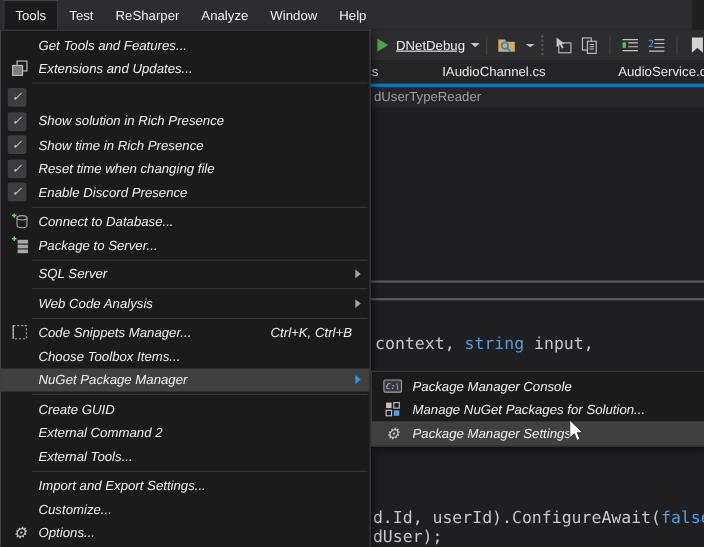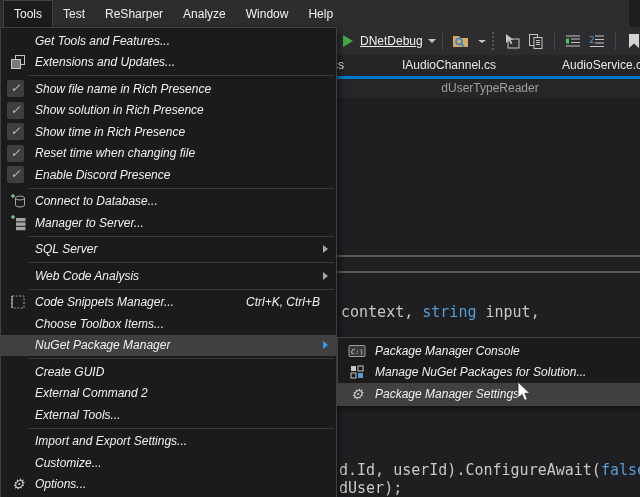--- a/index.html
+++ b/index.html
@@ -30,21 +30,21 @@
            border-top:4px solid #c5c5c5; margin-left:5px; flex:none; }
   .tb-icon { flex:none; display:inline-flex; align-items:center; justify-content:center; width:20px; height:20px; margin:0 2px; }
   .tabstrip {
     position:absolute; left:0; top:28px; width:310px; height:21px;
     background:#252528; color:#e8e8e8; font-size:12px;
   }
   .tab-label { position:absolute; top:3px; }
   .accent-line { position:absolute; left:0; top:49px; width:310px; height:3px; }
   .breadcrumb-bar {
     position:absolute; left:0; top:52px; width:310px; height:19px;
-    background:#262629; color:#9f9f9f; font-size:12px; line-height:19px; padding-left:10px;text-align:center;
+    background:#262629; color:#9f9f9f; font-size:12px; line-height:19px; padding-left:10px;
   }
   .editor {
     position:absolute; left:0; top:71px; width:310px; height:399px;
     background:#1f1f22; font-family:"DejaVu Sans Mono", monospace; font-size:15px; color:#c8c8c8;
   }
   .code-line { position:absolute; white-space:pre; }
   .kw { color:#569cd6; }
   .hline { position:absolute; height:2px; background:#5a5a5a; left:3px; right:0; }
   
   .dropdown {
@@ -184,21 +184,20 @@
           <rect x="1.5" y="5.5" width="9" height="9" fill="#7a7a7e" stroke="#c5c5c5"></rect>
         </svg>
       </span>
       <span class="label">Extensions and Updates...</span>
     </div>
 
     <div class="menu-sep"></div>
 
     <div class="menu-item">
       <span class="check-box">✓</span>
-      <span class="label">Show file name in Rich Presence</span>
     </div>
     <div class="menu-item">
       <span class="check-box">✓</span>
       <span class="label">Show solution in Rich Presence</span>
     </div>
     <div class="menu-item">
       <span class="check-box">✓</span>
       <span class="label">Show time in Rich Presence</span>
     </div>
     <div class="menu-item">
@@ -224,21 +223,21 @@
     </div>
     <div class="menu-item">
       <span class="icon-col">
         <svg width="17" height="17" viewBox="0 0 17 17">
           <path d="M1 3 h4 M3 1 v4" stroke="#73c991" stroke-width="1.4"></path>
           <rect x="6" y="4" width="9.5" height="3.4" fill="#a6a6a6"></rect>
           <rect x="6" y="8.4" width="9.5" height="3.4" fill="#a6a6a6"></rect>
           <rect x="6" y="12.8" width="9.5" height="3.4" fill="#a6a6a6"></rect>
         </svg>
       </span>
-      <span class="label">Manager to Server...</span>
+      <span class="label">Package to Server...</span>
     </div>
 
     <div class="menu-sep"></div>
 
     <div class="menu-item">
       <span class="label">SQL Server</span>
       <span class="sub-arrow"></span>
     </div>
 
     <div class="menu-sep"></div>

